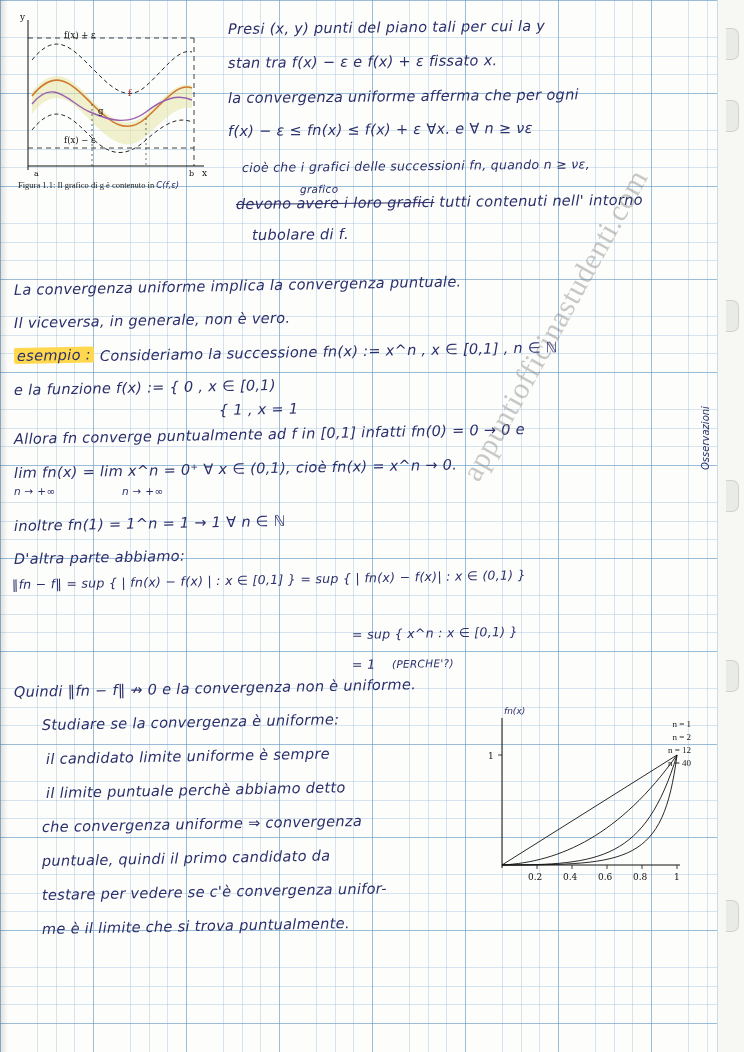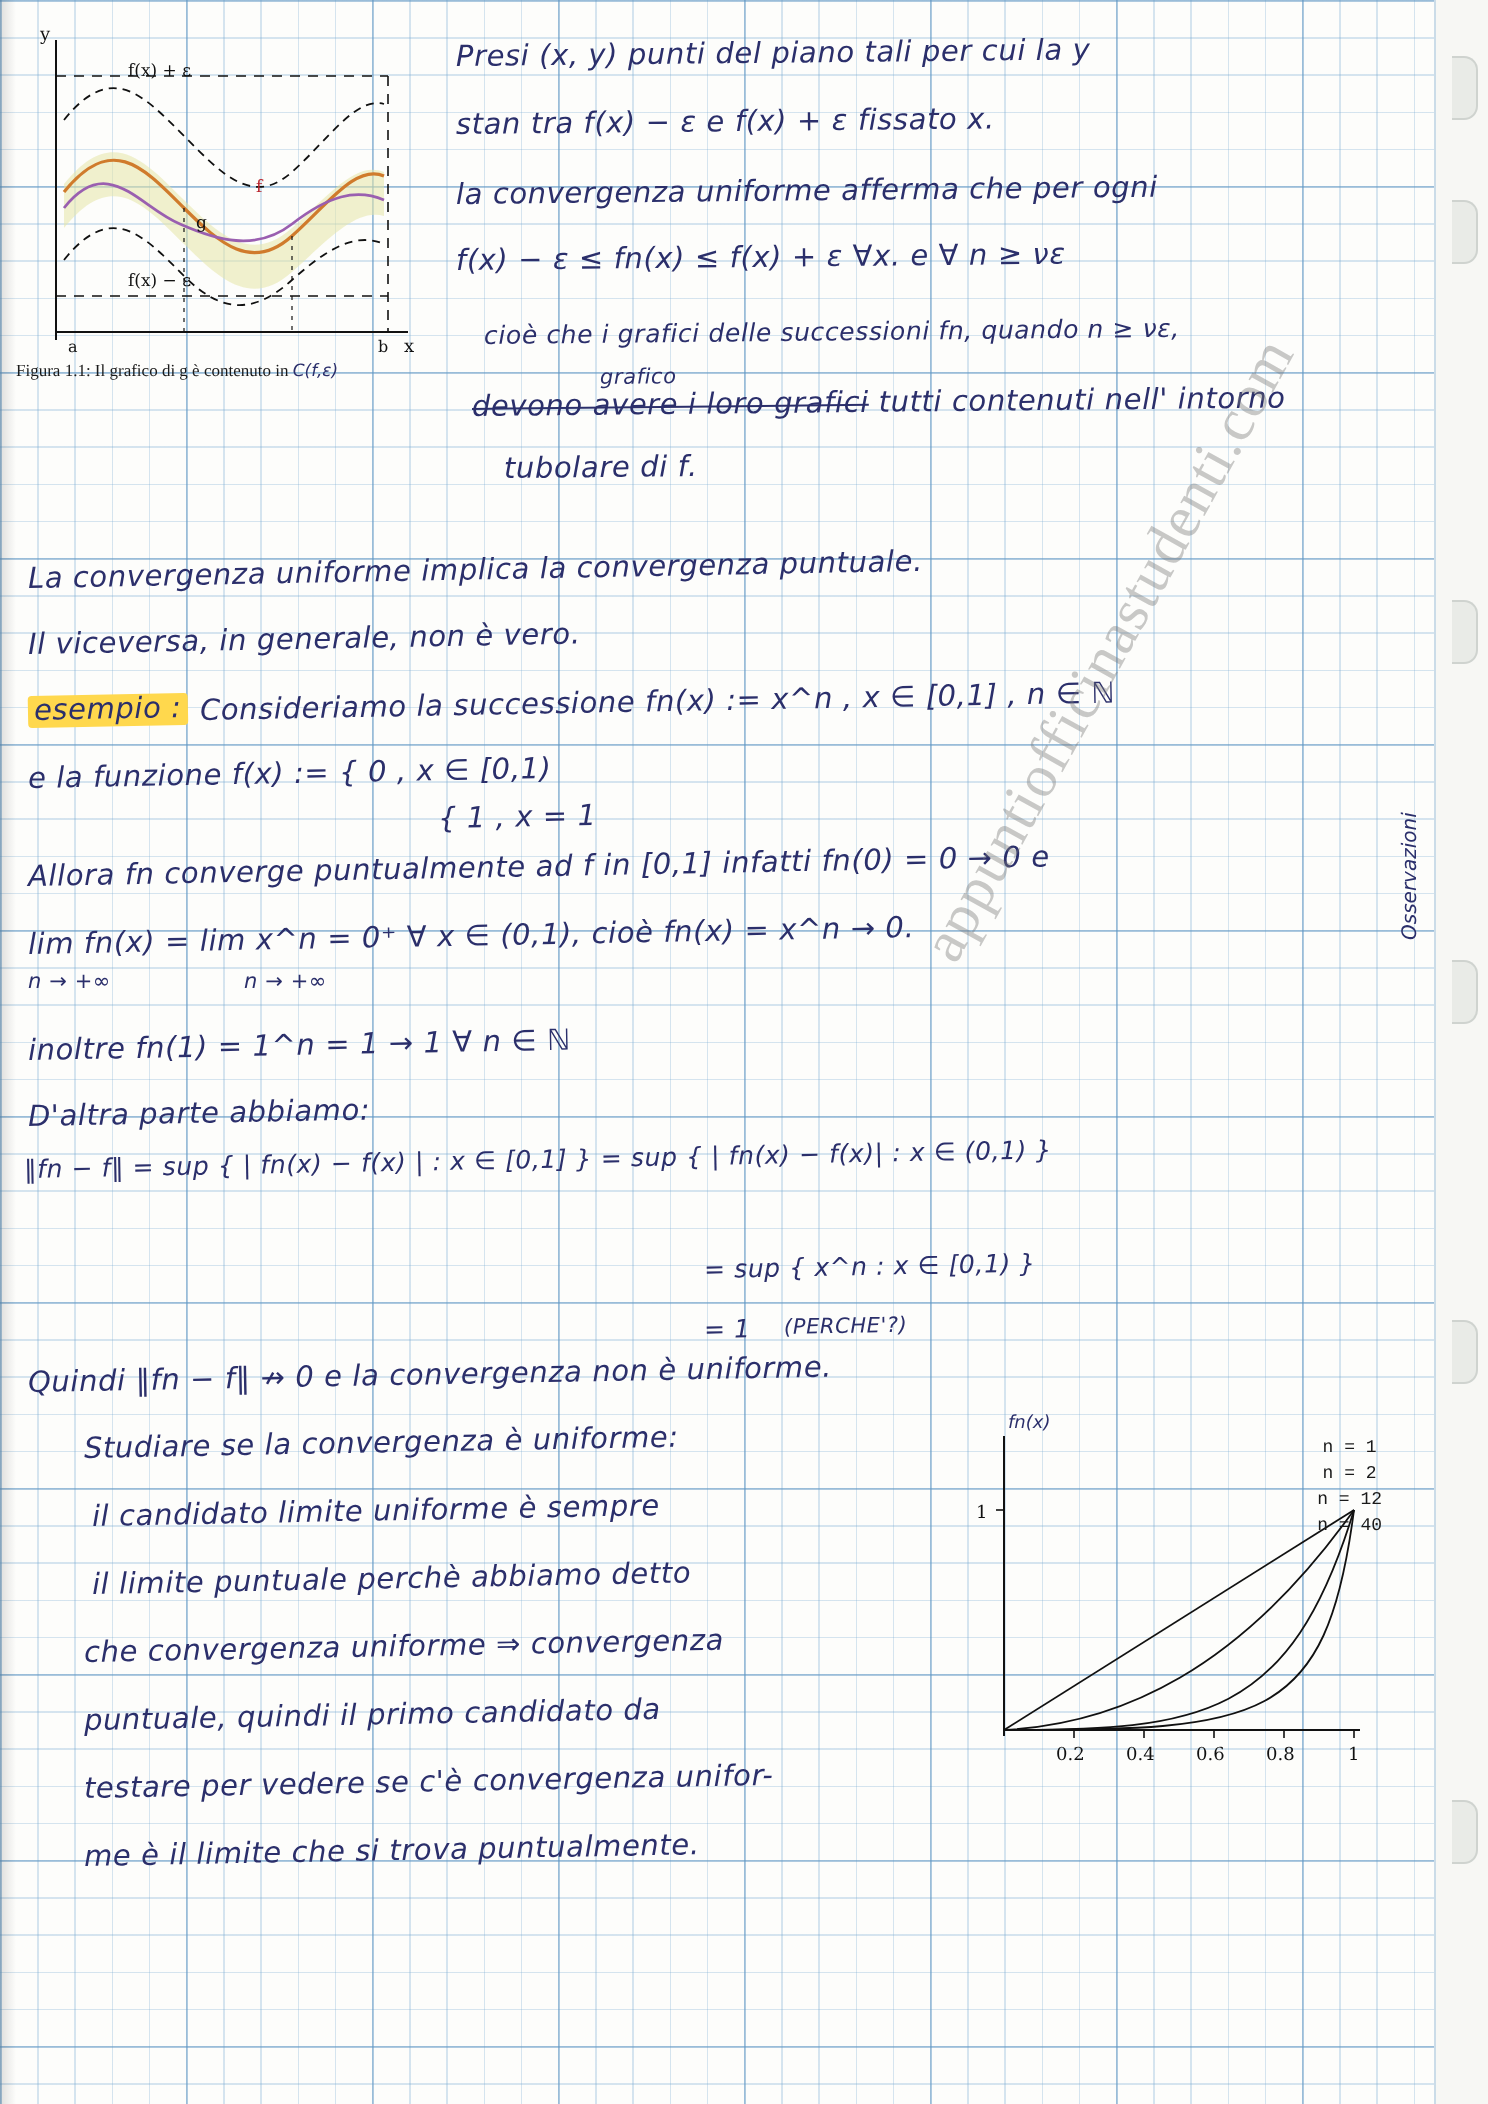--- a/index.html
+++ b/index.html
@@ -82,21 +82,21 @@
   }
 
   
   #fig1 {
     position: absolute;
     left: 6px; top: 8px;
     width: 205px; height: 168px;
   }
   #fig1 .cap {
     position: absolute;
-    left: 2px; top: 172px;
+    left: 12px; top: 172px;
     font-family: "Liberation Serif", serif;
     font-size: 8.5px;
     font-style: normal;
     color: #1a1a1a;
     white-space: nowrap;
   }
   #fig1 .cap .hwover {
     font-family: "DejaVu Sans", sans-serif;
     font-style: italic;
     color: #2b2f6b;
@@ -104,26 +104,26 @@
 
   
   #fig2 {
     position: absolute;
     left: 480px; top: 700px;
     width: 215px; height: 200px;
   }
   #fig2 .legend {
     position: absolute;
     right: 4px; top: 18px;
-    font-family: Liberation Mono, monospace;
+    font-family: Liberation Serif, serif;
     font-size: 9px;
     color: #1a1a1a;
     font-style: normal;
     line-height: 1.45;
-    text-align: center;
+    text-align: right;
   }
   
   #watermark {
     position: absolute;
     left: 455px; top: 470px;
     width: 520px;
     font-family: "Liberation Serif", serif;
     font-size: 30px;
     color: rgba(120,120,120,0.40);
     transform: rotate(-61deg);

